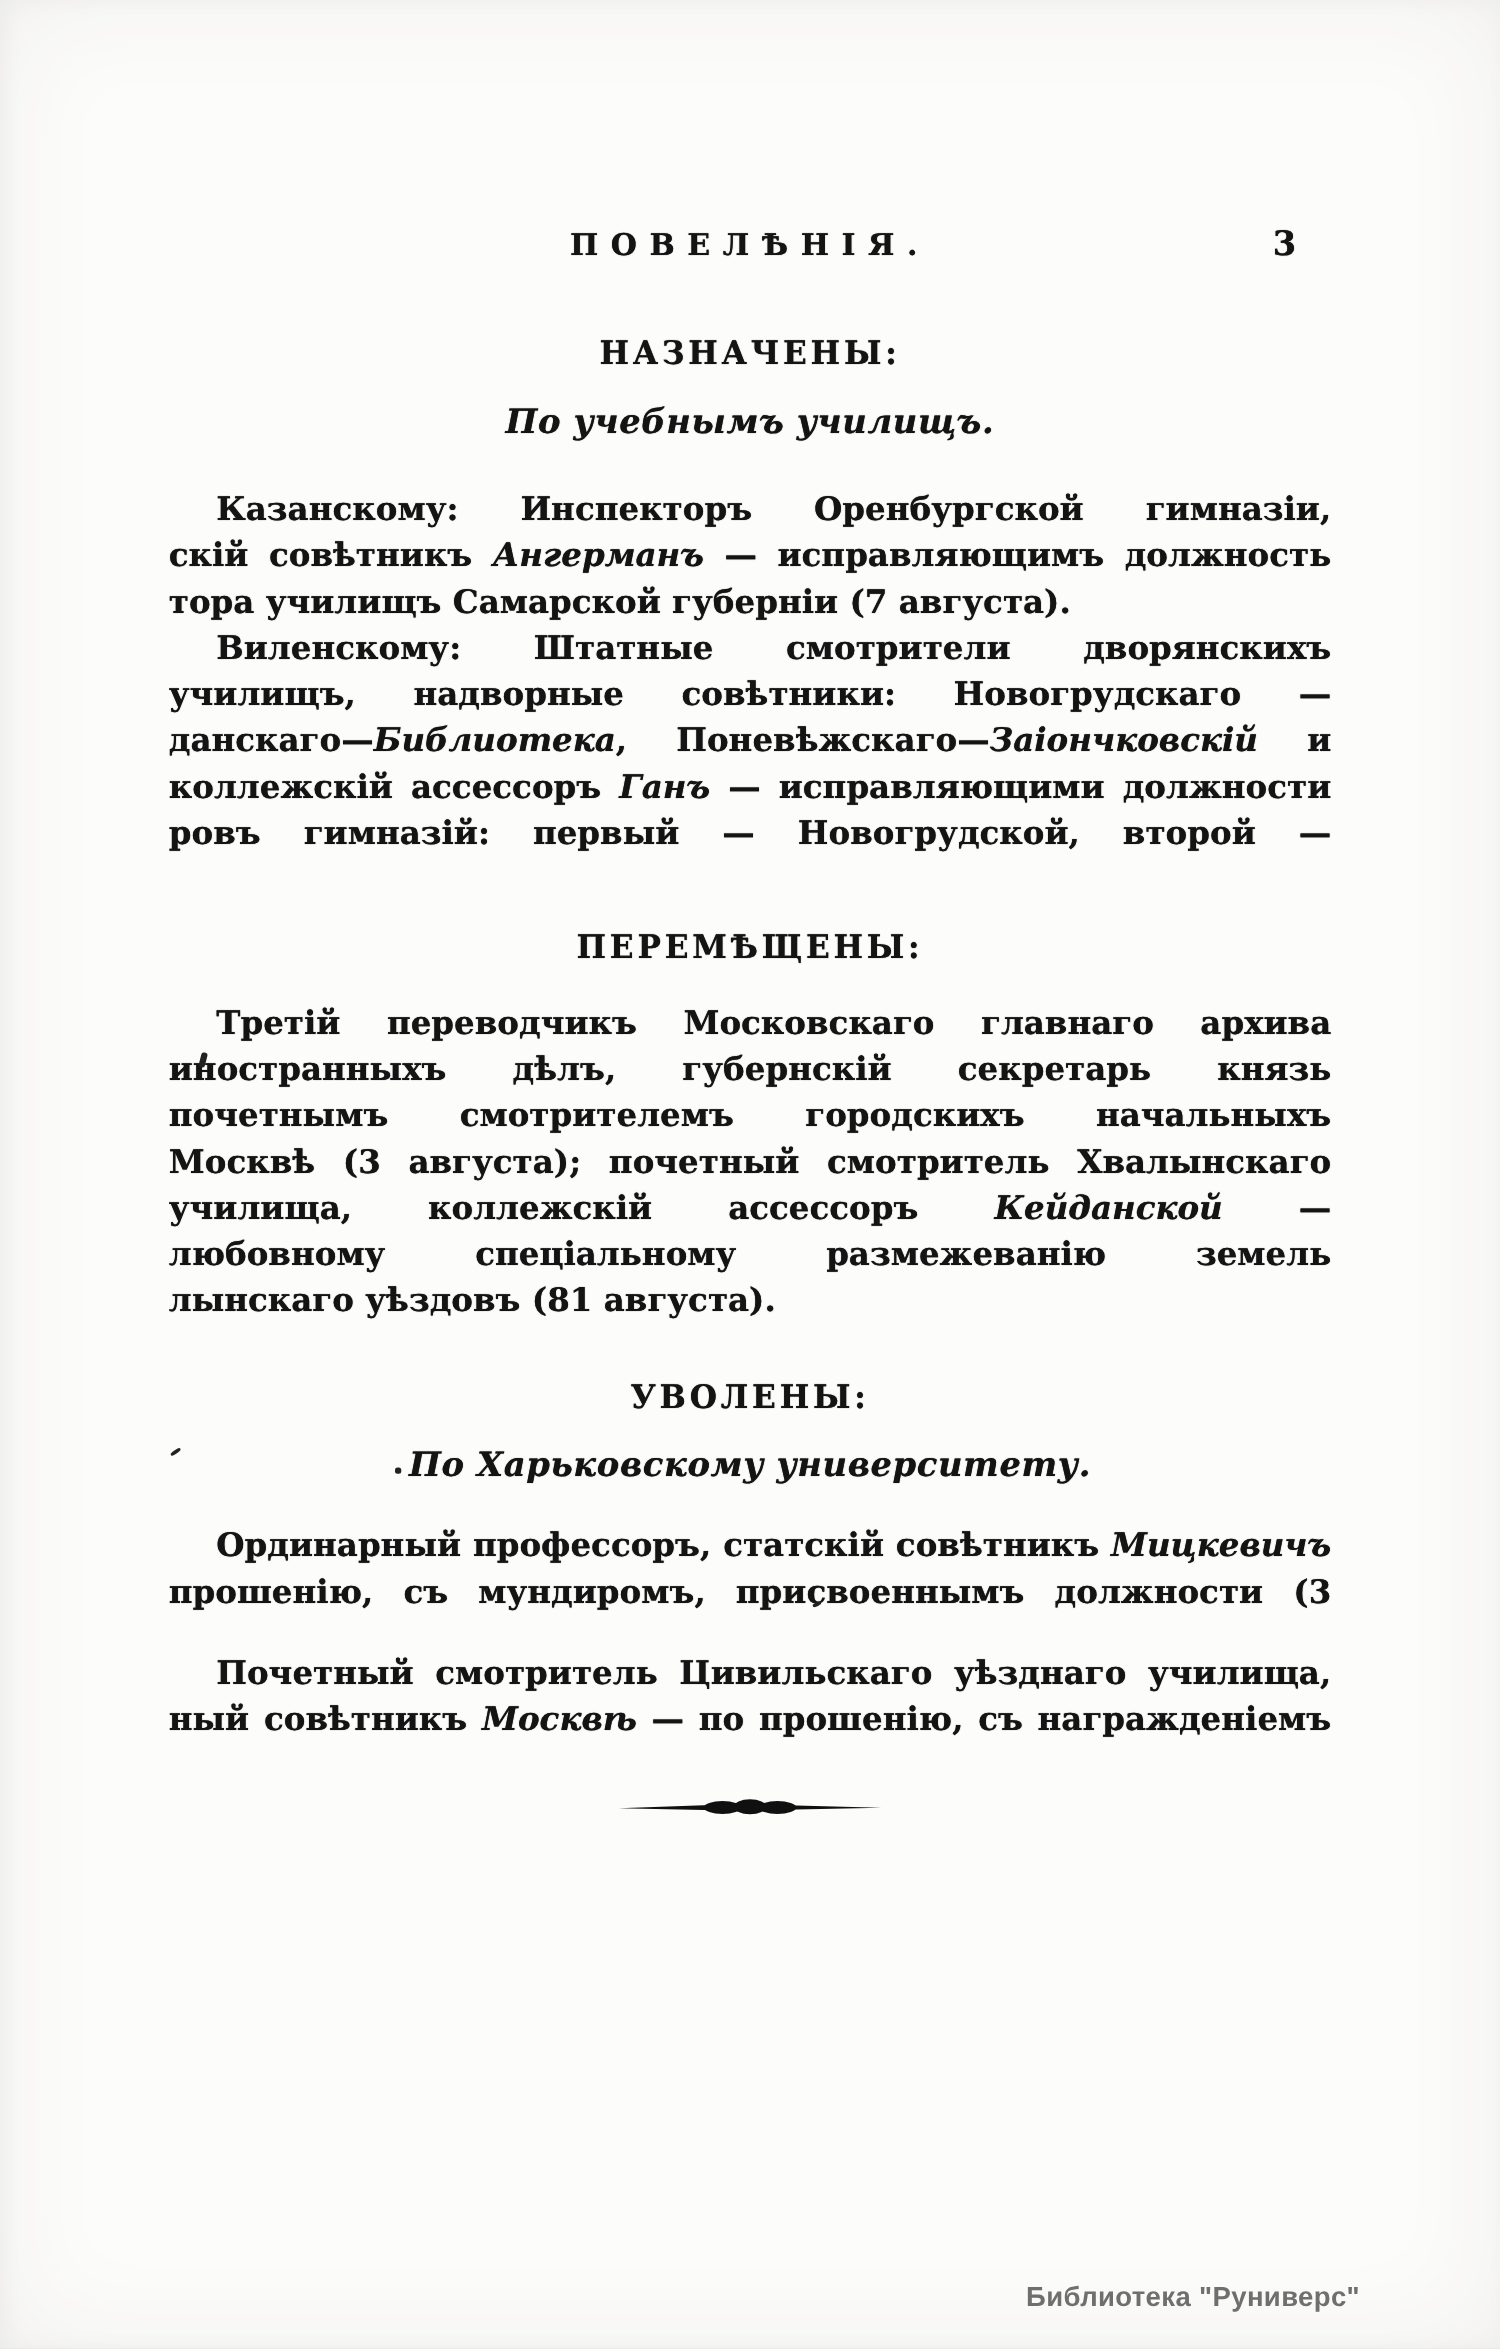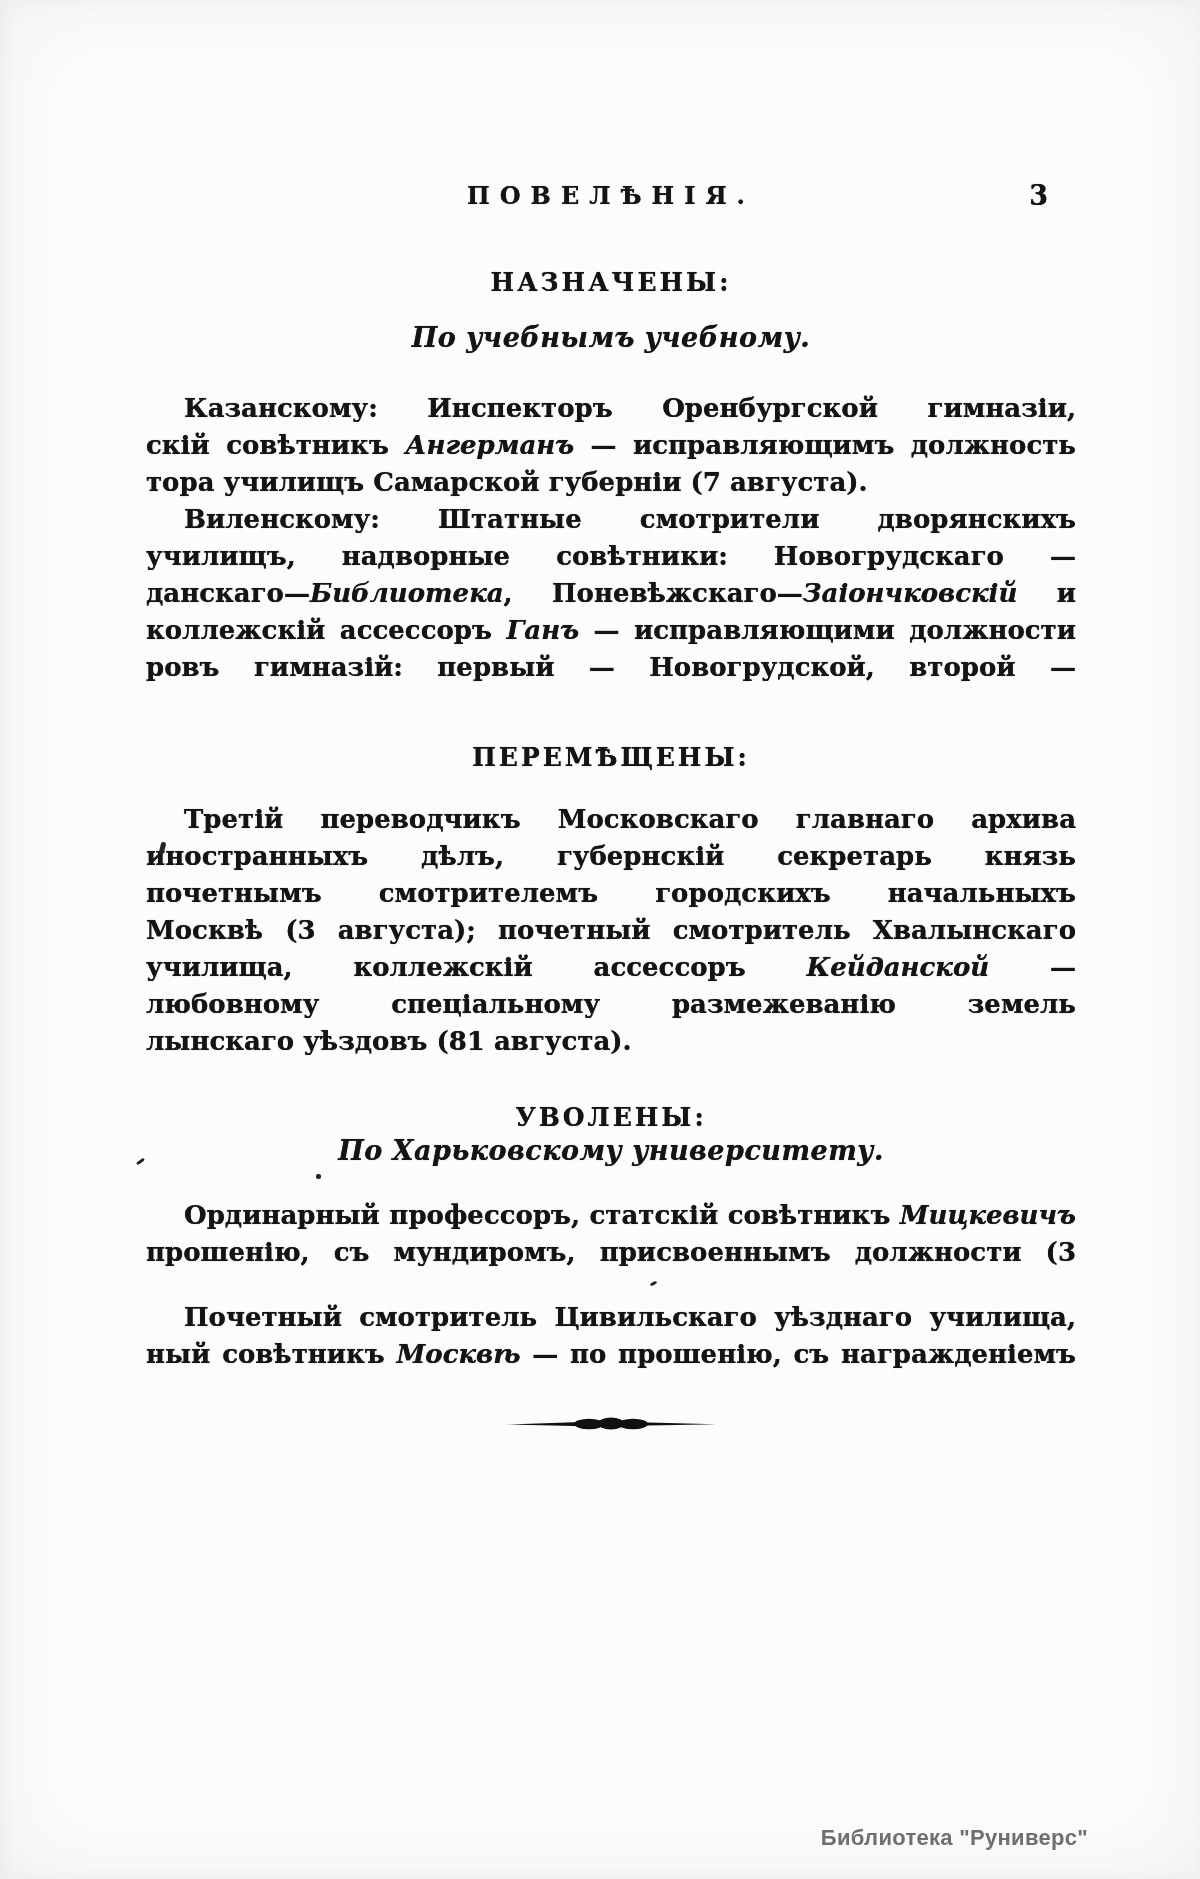--- a/index.html
+++ b/index.html
@@ -8,21 +8,21 @@
     width:1200px;height:1879px;
     margin:0 auto;
     background:#fcfcfb;
     box-shadow: inset 0 0 90px rgba(60,55,45,0.06), inset 4px 0 18px rgba(0,0,0,0.04);
     font-family:"DejaVu Serif","Liberation Serif",serif;
     color:#141414;
     overflow:hidden;
   }
   .column{
     position:absolute;
-    left:146px; top:180px;
+    left:135px; top:180px;
     width:930px;
   }
   .ink{ text-shadow:0 0 0.7px rgba(10,10,10,0.9); }
 
   
   .running-head{ position:relative; height:32px; margin-bottom:56px; }
   .doc-title{
     display:block; text-align:center;
     font-size:24px; font-weight:bold; letter-spacing:10px;
     line-height:32px;
@@ -55,21 +55,21 @@
   }
   .line.indent{ text-indent:38px; }
   .line.last{ text-align-last:left; }
   .name-italic{ font-style:italic; }
 
   .mb-naz{ margin-bottom:22px; }
   .mb-sub1{ margin-bottom:34px; }
   .mt-perem{ margin-top:57px; }
   .mt-para3{ margin-top:28px; }
   .mt-uvol{ margin-top:43px; }
-  .mt-sub2{ }
+  .mt-sub2{ margin-top:22px; }
   .mt-para4{ margin-top:28px; }
   .mt-sub3{ margin-top:54px; }
   .mt-para5{ margin-top:28px; }
 
   
   .divider-wrap{ margin-top:43px; text-align:center; }
   .divider-svg{ display:inline-block; }
 
   
   .speck{ position:absolute; background:#222; border-radius:40%; }
@@ -91,21 +91,21 @@
 
 <div class="page">
   <div class="column ink">
 
     <div class="running-head">
       <span class="doc-title">ПОВЕЛѢНІЯ.</span>
       <span class="page-number">3</span>
     </div>
 
     <div class="section-heading mb-naz">НАЗНАЧЕНЫ:</div>
-    <div class="subheading mb-sub1">По учебнымъ учебному.</div>
+    <div class="subheading mb-sub1">По учебнымъ училищъ.</div>
 
     <div class="para">
         <div class="line indent"><span>Казанскому: Инспекторъ Оренбургской гимназіи, коллеж-</span></div>
         <div class="line"><span>скій совѣтникъ </span><span class="name-italic">Ангерманъ</span><span> — исправляющимъ должность дирек-</span></div>
         <div class="line last"><span>тора училищъ Самарской губерніи (7 августа).</span></div>
       </div>
     <div class="para">
         <div class="line indent"><span>Виленскому: Штатные смотрители дворянскихъ уѣздныхъ</span></div>
         <div class="line"><span>училищъ, надворные совѣтники: Новогрудскаго — </span></div>
         <div class="line"><span>данскаго—</span><span class="name-italic">Библиотека</span><span>, Поневѣжскаго—</span><span class="name-italic">Заіончковскій</span><span> и Пинскаго —</span></div>

